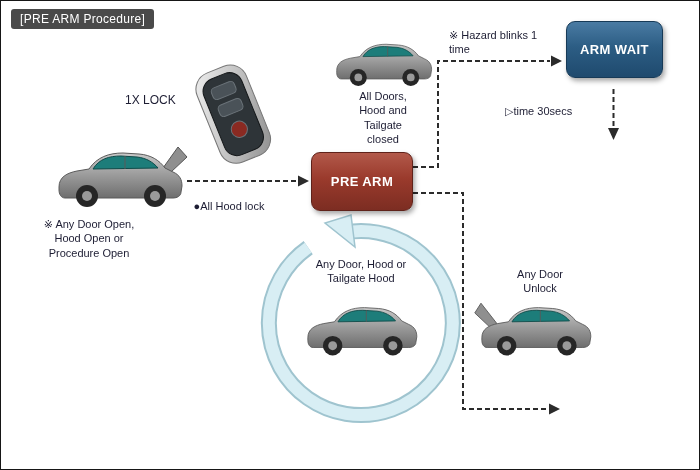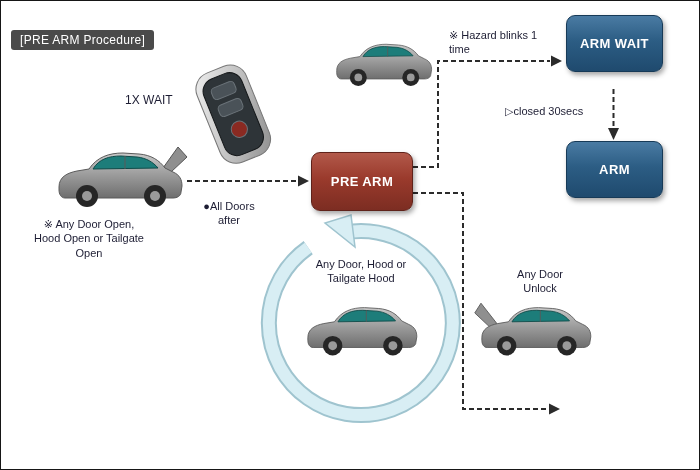--- a/index.html
+++ b/index.html
@@ -21,21 +21,21 @@
   .state.red{
     background:linear-gradient(180deg,#b2594a,var(--state-red,#9a3a2c) 45%,#7c2d22);
     border:1px solid #5f221a;
   }
   .state.blue{
     background:linear-gradient(180deg,#4a7ba3,var(--state-blue,#2c5d84) 45%,#1f4a6e);
     border:1px solid #173a57;
   }
   #title{
     left:10px;top:8px;background:#4a4a4a;color:#fff;font-size:12px;
-    padding:3px 9px;border-radius:3px;z-index:5;letter-spacing:.3px;margin-top:21px;
+    padding:3px 9px;border-radius:3px;z-index:5;letter-spacing:.3px;
   }
   svg.layer{position:absolute;left:0;top:0;z-index:1}
   .car,.fob{position:absolute;z-index:2}
 </style>
 </head>
 <body>
 
 <div id="stage">
 
   <div id="title" class="abs">[PRE ARM Procedure]</div>
@@ -128,24 +128,24 @@
       <path d="M44,28 C50,18 60,15 72,15 L88,16 C97,17 104,21 109,27 Z" style="fill:var(--window-teal,#1d7d7a)" stroke="#0f4b49"></path>
       <line x1="76" y1="15" x2="76" y2="28" stroke="#5a5a5a"></line>
       <circle cx="38" cy="55" r="11" fill="#262626"></circle>
         <circle cx="38" cy="55" r="5" fill="#9a9a9a"></circle>
       <circle cx="106" cy="55" r="11" fill="#262626"></circle>
         <circle cx="106" cy="55" r="5" fill="#9a9a9a"></circle>
     </svg>
   </div>
 
   <div class="state red" style="left:310px;top:151px;width:100px;height:57px">PRE ARM</div>
-  <div class="state blue" style="left:565px;top:14px;width:95px;height:55px">ARM WAIT</div>
-  <div class="state blue" style="left:565px;top:140px;width:95px;height:55px">ARM</div>
+  <div class="state blue" style="left:565px;top:20px;width:95px;height:55px">ARM WAIT</div>
 
-  <div class="caption" style="left:30px;top:216px;width:116px">※ Any Door Open, Hood Open or Tailgate Open</div>
-  <div class="caption" style="left:124px;top:92px;font-size:12px">1X WAIT</div>
-  <div class="caption" style="left:190px;top:198px;width:76px">●All Doors after</div>
+  <div class="caption" style="left:30px;top:216px;width:116px">※ Any Door Open, Hood Open or Procedure Open</div>
+  <div class="caption" style="left:124px;top:92px;font-size:12px">1X LOCK</div>
+  <div class="caption" style="left:190px;top:198px;width:76px">●All Hood lock</div>
+  <div class="caption" style="left:346px;top:88px;width:72px">All Doors, Hood and Tailgate closed</div>
   <div class="caption" style="left:448px;top:27px;width:106px;text-align:left">※ Hazard blinks 1 time</div>
-  <div class="caption" style="left:504px;top:103px;width:84px;text-align:left">▷closed 30secs</div>
+  <div class="caption" style="left:504px;top:103px;width:84px;text-align:left">▷time 30secs</div>
   <div class="caption" style="left:310px;top:256px;width:100px">Any Door, Hood or Tailgate Hood</div>
   <div class="caption" style="left:500px;top:266px;width:78px">Any Door Unlock</div>
 
 </div>
 
 </body></html>

